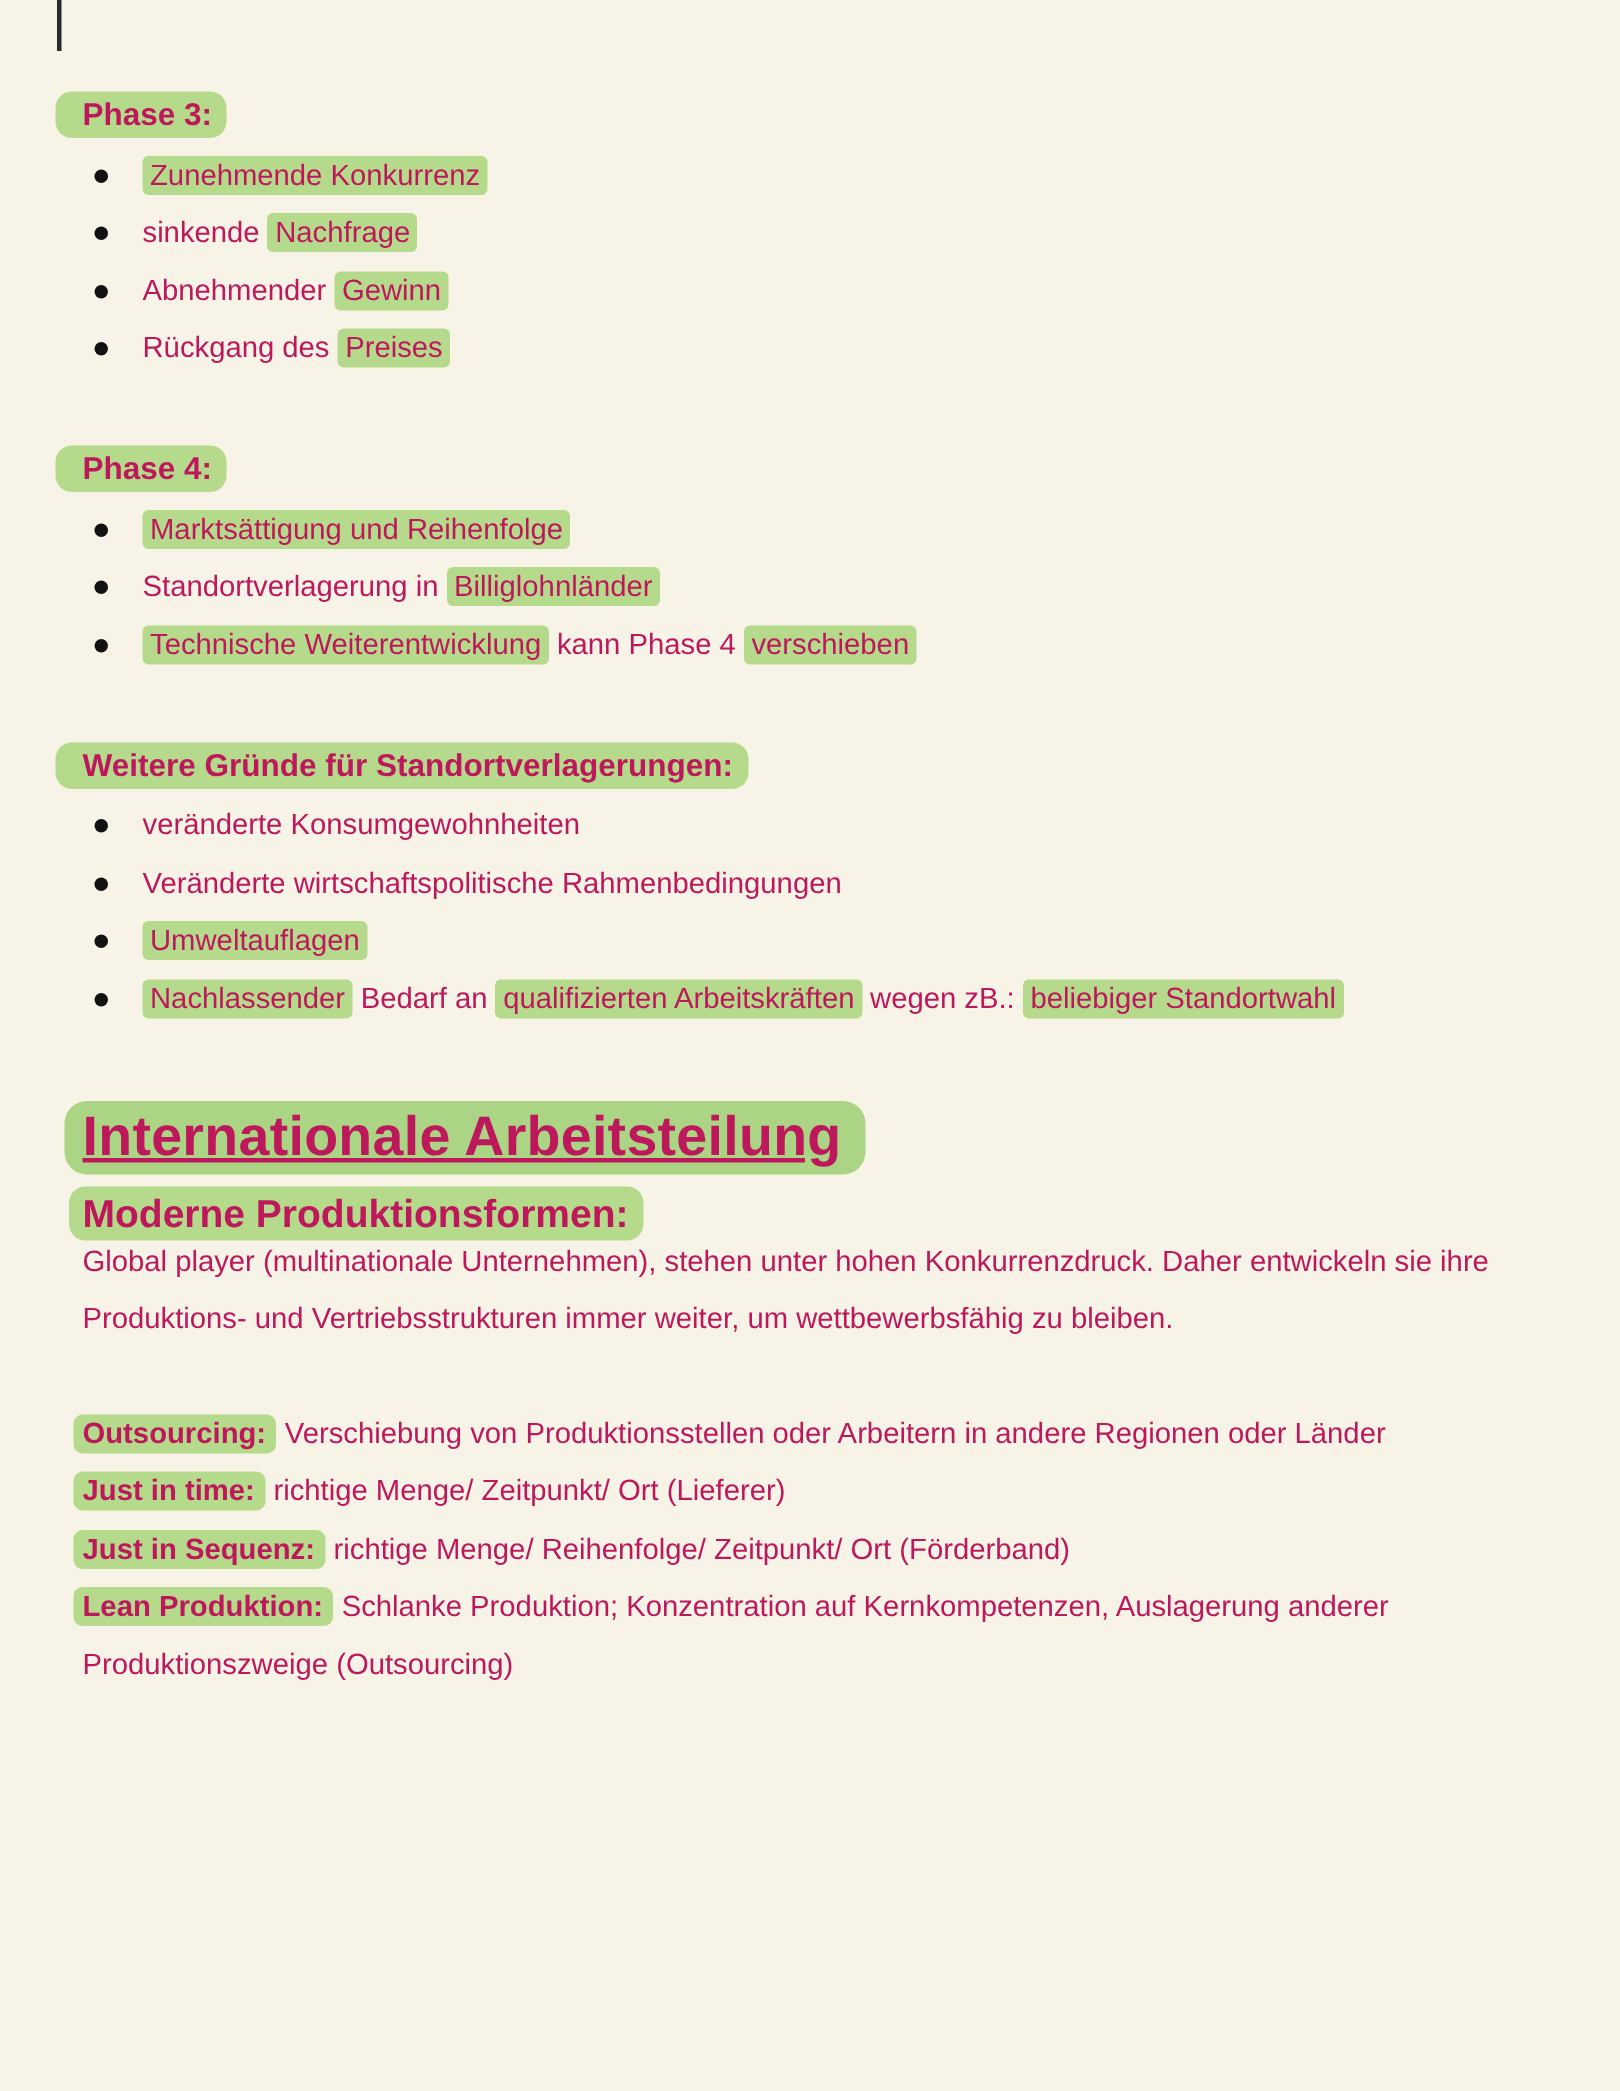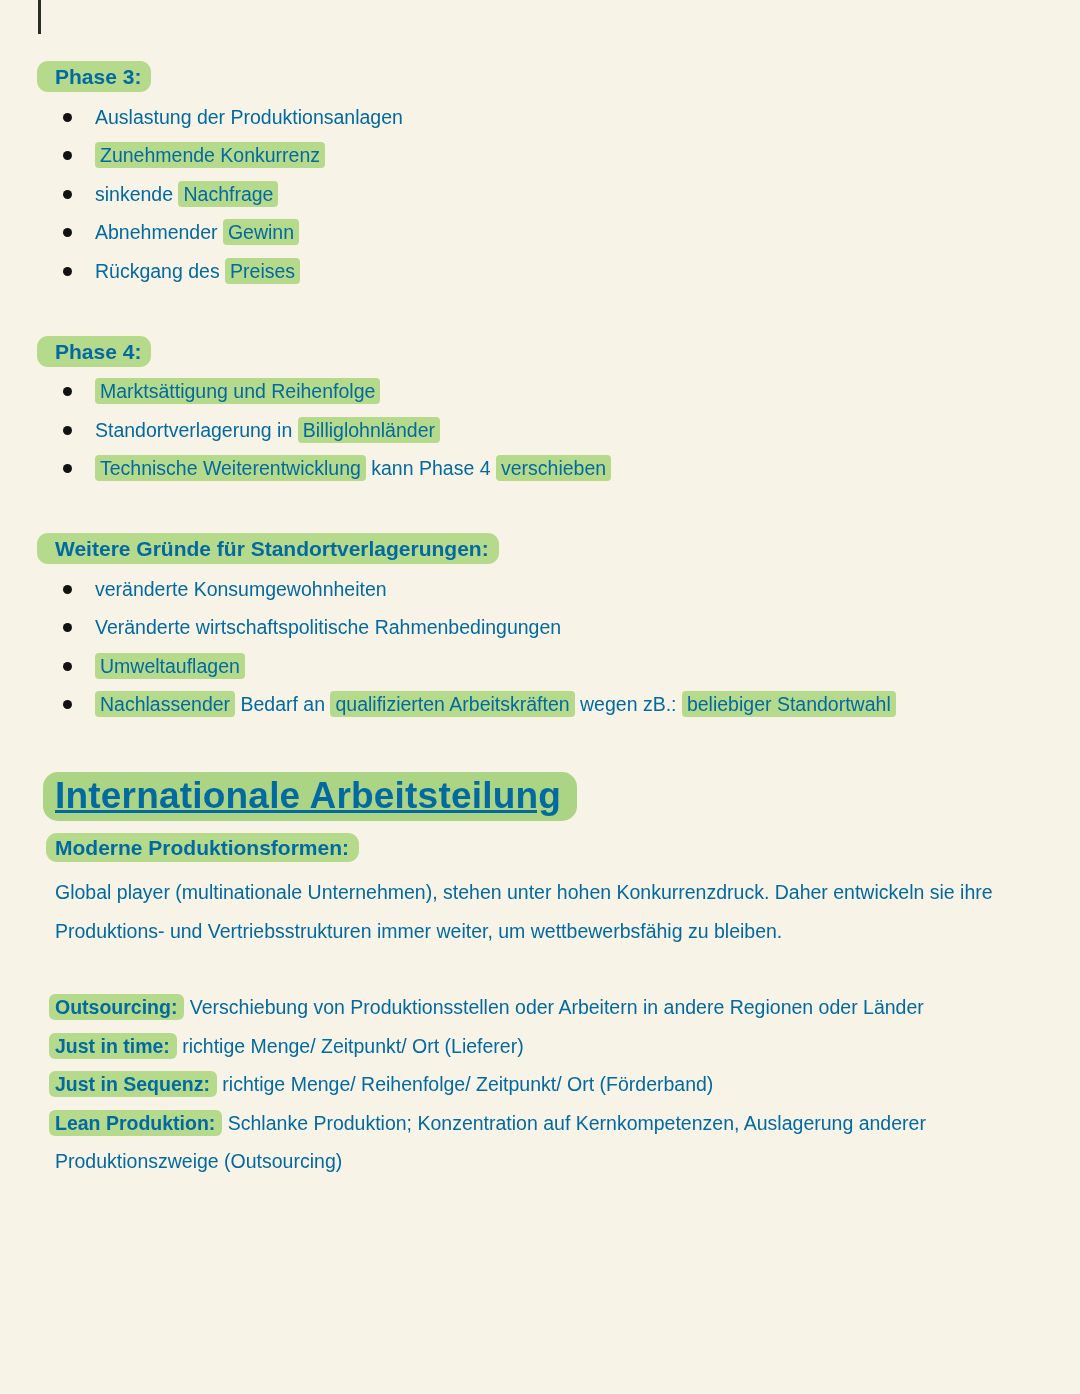--- a/index.html
+++ b/index.html
@@ -5,21 +5,21 @@
   html, body { margin: 0; padding: 0; }
   body { background: #f7f3e6; }
   .page {
     position: relative;
     width: 1080px;
     height: 1394px;
     box-sizing: border-box;
     padding: 64px 46px 0 55px;
     background: #f7f3e6;
     font-family: "Liberation Sans", sans-serif;
-    color: #0369a1;
+    color: #be185d;
     font-size: 19.5px;
     overflow: hidden;
   }
   .edge-mark {
     position: absolute;
     left: 38px;
     top: 0;
     width: 3px;
     height: 34px;
     background: #2b2b2b;
@@ -59,23 +59,23 @@
     letter-spacing: 0.2px;
   }
   .hl-title {
     background: #abd584;
     border-radius: 15px;
     padding: 3px 16px 5px 12px;
     margin-left: -12px;
     text-decoration: underline;
   }
   .subhead {
-    font-size: 21px;
+    font-size: 26px;
     font-weight: 700;
-    margin: 15px 0 13px 0;
+    margin: 15px 0 0 0;
     line-height: 25px;
   }
   .hl-sub {
     border-radius: 11px;
     padding: 3px 10px 3px 9px;
     margin-left: -9px;
   }
   .para { margin: 0; line-height: 38.5px; }
   .defs { margin-top: 38px; line-height: 38.5px; }
   .term { font-weight: 700; text-align: center; }
@@ -87,24 +87,20 @@
 </style>
 </head>
 <body>
 
 <main class="page">
   <div class="edge-mark"></div>
 
   <section class="sec">
     <h2><span class="hl hl-head">Phase 3:</span></h2>
     <ul class="blist">
-      <li>
-          <span class="dot"></span>
-          <span><span>Auslastung der Produktionsanlagen</span></span>
-        </li>
       <li>
           <span class="dot"></span>
           <span><span class="hl">Zunehmende Konkurrenz</span></span>
         </li>
       <li>
           <span class="dot"></span>
           <span><span>sinkende </span><span class="hl">Nachfrage</span></span>
         </li>
       <li>
           <span class="dot"></span>

